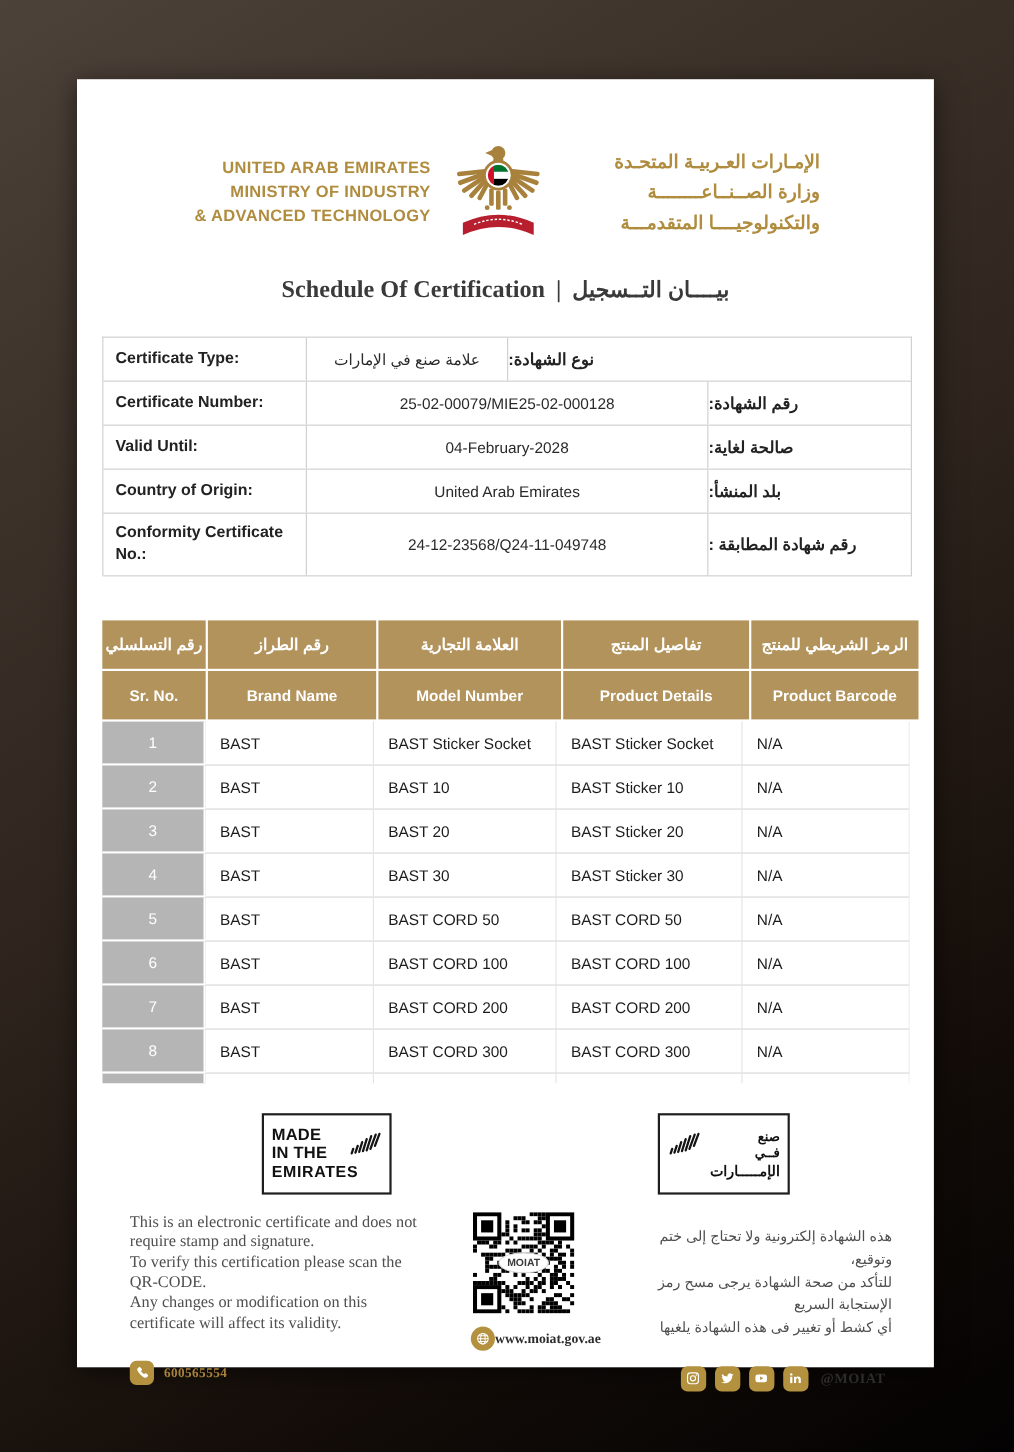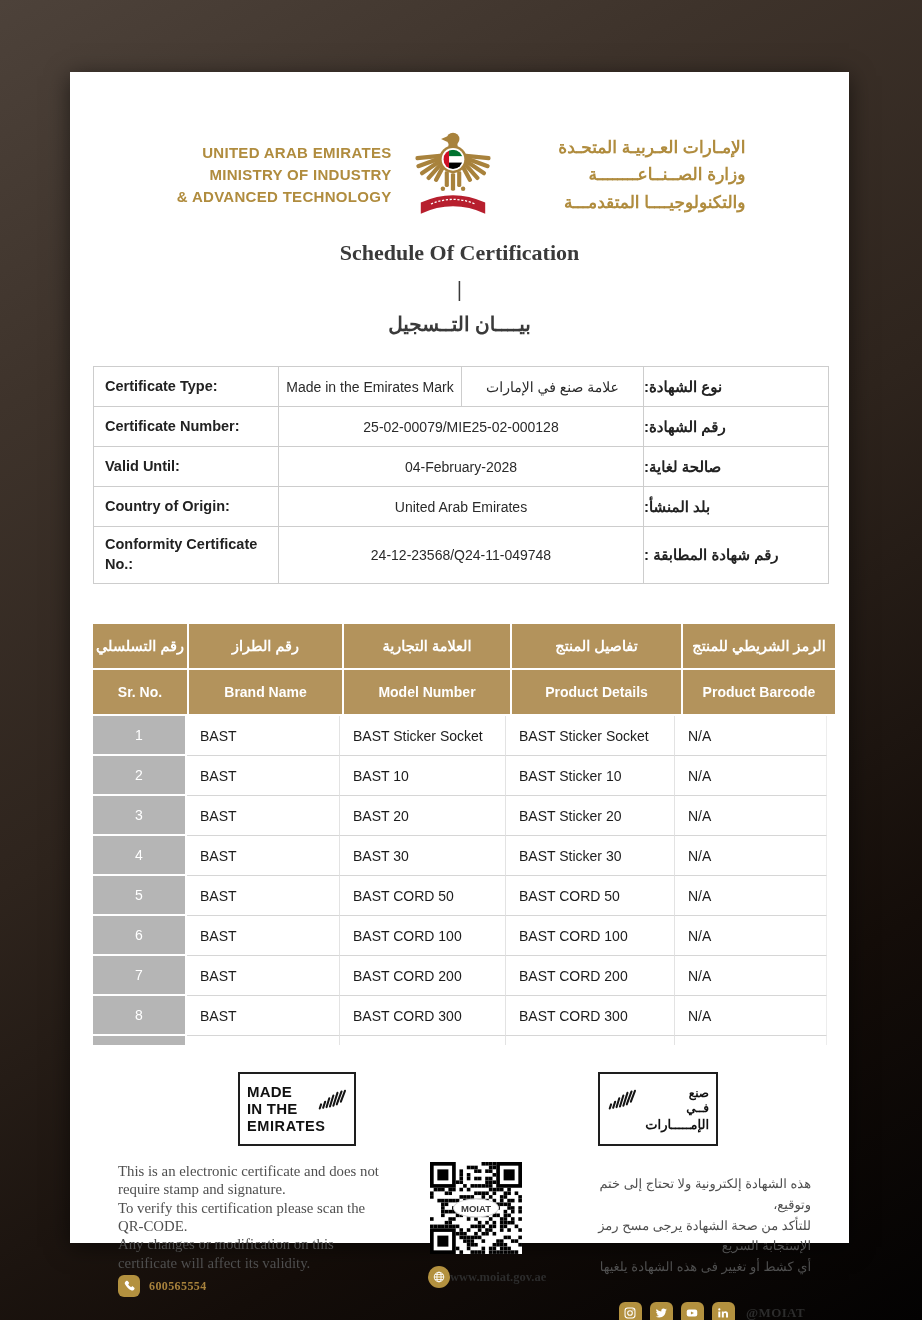--- a/index.html
+++ b/index.html
@@ -11,22 +11,22 @@
   .ar{font-family:Liberation Sans, sans-serif;direction:rtl;}
   .page{
     position:absolute;left:70px;top:72px;width:779px;height:1171px;
     background:#ffffff;box-shadow:0 4px 22px rgba(0,0,0,.55);
   }
   
   .hdr{display:flex;justify-content:center;align-items:center;gap:15px;padding-top:50px;}
   .min-en{text-align:right;font-weight:bold;font-size:15px;line-height:1.45;color:#b08c3e;letter-spacing:.3px;width:218px;}
   .emblem{width:92px;height:106px;flex:0 0 auto;}
   .min-ar{text-align:right;font-weight:bold;font-size:17px;line-height:1.6;color:#b08c3e;width:232px;}
-  .title{display:flex;justify-content:center;align-items:center;gap:10px;margin-top:12px;
-    font-family:"Liberation Serif",serif;font-weight:bold;font-size:22px;color:#3a3a3a;flex-direction:column;}
+  .title{display:flex;justify-content:center;align-items:center;gap:10px;margin-top:22px;
+    font-family:"Liberation Serif",serif;font-weight:bold;font-size:22px;color:#3a3a3a;}
   .title .ar{font-size:20px;font-weight:bold;}
   
   .ci{width:734px;margin:30px 0 0 23px;border:1px solid #cdcdcd;border-bottom:none;}
   .ci-row{display:grid;grid-template-columns:184px 365px 185px;border-bottom:1px solid #cdcdcd;min-height:39px;}
   .ci-row.split{grid-template-columns:184px 183px 182px 185px;}
   .ci-row.tall{min-height:56px;}
   .ci-cell{display:flex;align-items:center;font-size:14px;color:#222;}
   .ci-cell + .ci-cell{border-left:1px solid #cdcdcd;}
   .ci-label{font-weight:bold;font-size:14.5px;padding:6px 8px 6px 11px;line-height:1.35;}
   .ci-value{justify-content:center;text-align:center;padding:4px 6px;color:#2a2a2a;}
@@ -54,21 +54,21 @@
   .mim-wide{font-weight:bold;font-size:14.5px;letter-spacing:.6px;color:#111;margin-top:1px;}
   .mim-icon{width:30px;height:24px;}
   .mim-box.arbox{width:102px;}
   .mim-top.rtl{flex-direction:row-reverse;}
   .mim-lines.ar{font-size:12px;line-height:1.25;text-align:right;font-weight:bold;}
   .mim-wide.ar{text-align:right;font-size:13px;}
   
   .footer{display:flex;margin-top:16px;padding:0 34px 0 48px;}
   .f-left{width:292px;}
   .notice{font-family:"Liberation Serif",serif;font-size:14.8px;line-height:1.24;color:#4f4f4f;}
-  .phone-row{display:flex;align-items:center;gap:9px;margin-top:3px;}
+  .phone-row{display:flex;align-items:center;gap:9px;margin-top:25px;}
   .phone-num{font-family:"Liberation Serif",serif;font-weight:bold;font-size:12px;color:#a8823c;letter-spacing:.4px;}
   .f-mid{width:170px;padding-left:18px;}
   .qr-wrap{position:relative;width:96px;height:92px;}
   .qr-label{position:absolute;left:50%;top:50%;transform:translate(-50%,-50%);background:#fff;border-radius:50%;
     padding:3px 7px;font-size:9.5px;font-weight:bold;color:#3a3a3a;border:1px solid #d9d9d9;}
   .web-row{display:flex;align-items:center;gap:0;margin-top:12px;}
   .web-text{font-family:"Liberation Serif",serif;font-weight:bold;font-size:12.5px;color:#2c2c2c;}
   .f-right{flex:1;padding-top:12px;}
   .notice-ar{font-size:13px;line-height:1.6;color:#4f4f4f;text-align:right;padding-right:4px;}
   .social-row{display:flex;align-items:center;justify-content:flex-end;gap:8px;margin-top:24px;padding-right:10px;}
@@ -154,21 +154,20 @@
 
   <div class="title">
     <span>Schedule Of Certification</span>
     <span>|</span>
     <span class="ar">بيــــان التــسجيل</span>
   </div>
 
   <div class="ci" id="ci-table">
       <div class="ci-row split">
         <div class="ci-cell ci-label">Certificate Type:</div>
-        <div class="ci-cell ci-value">Made in the Emirates Mark</div>
         <div class="ci-cell ci-value ar">علامة صنع في الإمارات</div>
         <div class="ci-cell ci-arlabel ar">نوع الشهادة:</div>
       </div>
       <div class="ci-row">
         <div class="ci-cell ci-label">Certificate Number:</div>
         <div class="ci-cell ci-value">25-02-00079/MIE25-02-000128</div>
         <div class="ci-cell ci-arlabel ar">رقم الشهادة:</div>
       </div>
       <div class="ci-row">
         <div class="ci-cell ci-label">Valid Until:</div>

